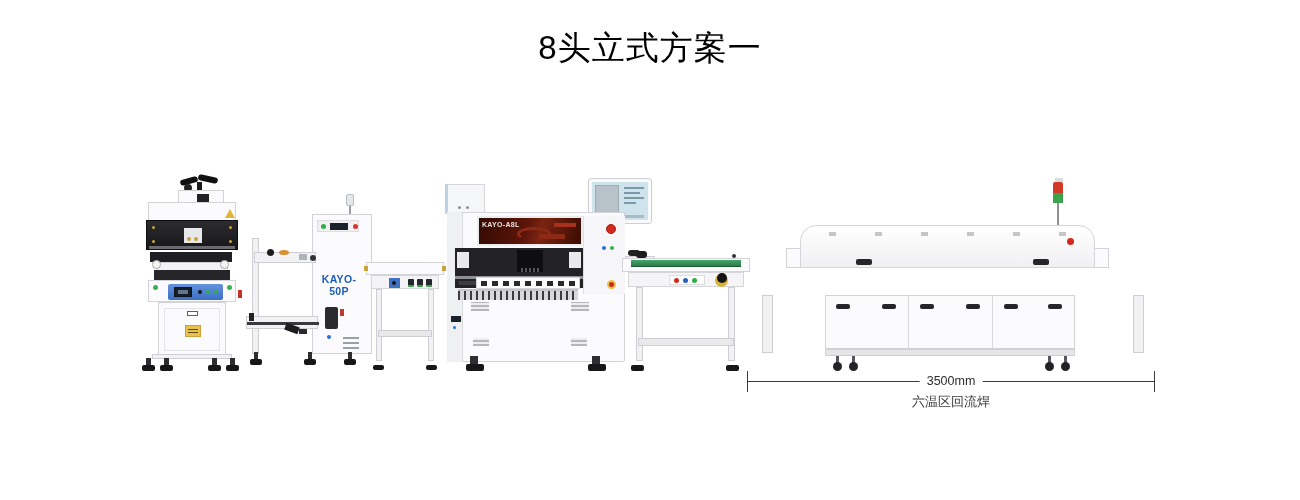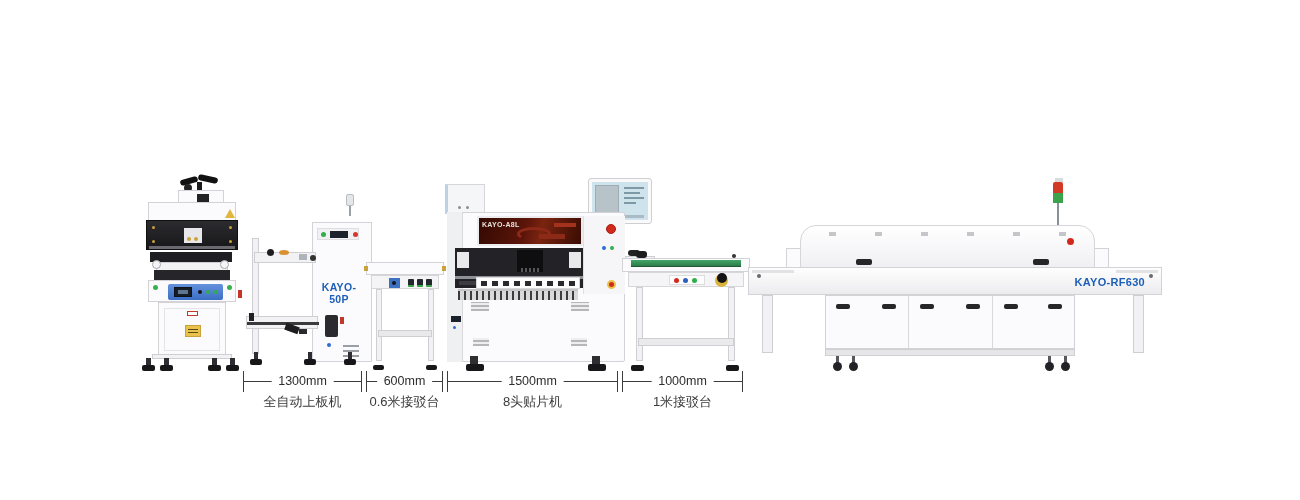--- a/index.html
+++ b/index.html
@@ -26,20 +26,21 @@
   .foot{background:#17171a;border-radius:2px;}
   .stem{background:#2e2e32;}
   .dot{border-radius:50%;}
   .vent{background:repeating-linear-gradient(0deg,#b6b6ba 0 2px,#eeeef0 2px 4px);}
 </style>
 </head>
 <body>
 
 <div id="canvas">
 
+  <div class="t title">8头立式方案一</div>
 
   <div class="t" style="left:140px;top:176px;width:102px;height:196px;">
     <div class="t" style="left:40px;top:2px;width:18px;height:6px;background:#111;border-radius:3px;transform:rotate(-15deg);"></div>
     <div class="t" style="left:58px;top:0;width:20px;height:6px;background:#111;border-radius:3px;transform:rotate(12deg);"></div>
     <div class="t" style="left:57px;top:6px;width:5px;height:28px;background:#1a1a1a;"></div>
     <div class="t dot" style="left:44px;top:8px;width:8px;height:8px;background:#222;"></div>
     <div class="t wp" style="left:38px;top:14px;width:46px;height:16px;">
       <div class="t dk" style="left:18px;top:3px;width:12px;height:10px;"></div>
     </div>
     <div class="t wp" style="left:8px;top:26px;width:88px;height:22px;">
@@ -89,21 +90,21 @@
     <div class="t stem" style="left:90px;top:182px;width:5px;height:8px;"></div>
     <div class="t foot" style="left:2px;top:189px;width:13px;height:6px;"></div>
     <div class="t foot" style="left:20px;top:189px;width:13px;height:6px;"></div>
     <div class="t foot" style="left:68px;top:189px;width:13px;height:6px;"></div>
     <div class="t foot" style="left:86px;top:189px;width:13px;height:6px;"></div>
   </div>
 
   <div class="t" style="left:246px;top:194px;width:126px;height:178px;">
     <div class="t" style="left:103px;top:2px;width:2px;height:20px;background:#9aa0a6;"></div>
     <div class="t" style="left:100px;top:0;width:8px;height:12px;background:#e4e7ea;border:1px solid #b9bec4;border-radius:2px;"></div>
-    <div class="t wp" style="left:66px;top:28px;width:60px;height:140px;border-radius:0;">
+    <div class="t wp" style="left:66px;top:20px;width:60px;height:140px;border-radius:0;">
       <div class="t" style="left:4px;top:5px;width:42px;height:12px;background:#f1f1f4;border:1px solid #dedee2;">
         <div class="t dot" style="left:3px;top:3px;width:5px;height:5px;background:#2fae4a;"></div>
         <div class="t" style="left:12px;top:2px;width:18px;height:7px;background:#1b222b;"></div>
         <div class="t dot" style="left:35px;top:3px;width:5px;height:5px;background:#d8352b;"></div>
       </div>
       <div class="t brand" style="left:0;top:58px;width:52px;text-align:center;font-size:10.5px;letter-spacing:0.3px;">KAYO-50P</div>
       <div class="t" style="left:12px;top:92px;width:13px;height:22px;background:#2b2b2f;border-radius:2px;"></div>
       <div class="t" style="left:27px;top:94px;width:4px;height:7px;background:#c0392b;"></div>
       <div class="t dot" style="left:14px;top:120px;width:4px;height:4px;background:#2b6bd4;"></div>
       <div class="t" style="left:30px;top:122px;width:16px;height:12px;background:repeating-linear-gradient(0deg,#9ba0a6 0 2px,#fbfbfd 2px 5px);"></div>
@@ -234,27 +235,20 @@
     <div class="t" style="left:305px;top:15px;width:10px;height:10px;background:#3aa34b;"></div>
     <div class="t" style="left:309px;top:25px;width:2px;height:24px;background:#8b9096;"></div>
     <div class="t wp" style="left:38px;top:70px;width:16px;height:20px;"></div>
     <div class="t wp" style="left:345px;top:70px;width:16px;height:20px;"></div>
     <div class="t" style="left:52px;top:47px;width:295px;height:43px;background:linear-gradient(#ffffff,#f0f0f3);border:1px solid #d6d6da;border-radius:16px 16px 0 0;">
       <div class="t" style="left:28px;right:28px;top:6px;height:4px;background:repeating-linear-gradient(90deg,#c6c6ca 0 7px,transparent 7px 46px);"></div>
       <div class="t dot" style="left:266px;top:12px;width:7px;height:7px;background:#d3281c;"></div>
       <div class="t" style="left:55px;top:33px;width:16px;height:6px;background:#26262a;border-radius:2px;"></div>
       <div class="t" style="left:232px;top:33px;width:16px;height:6px;background:#26262a;border-radius:2px;"></div>
     </div>
-    <div class="t" style="left:0;top:89px;width:414px;height:28px;background:linear-gradient(#fefefe,#ececef);border:1px solid #d3d3d7;">
-      <div class="t" style="left:3px;top:2px;width:42px;height:3px;background:#e2e2e5;"></div>
-      <div class="t" style="right:3px;top:2px;width:42px;height:3px;background:#e2e2e5;"></div>
-      <div class="t dot" style="left:8px;top:6px;width:4px;height:4px;background:#6a6a6e;"></div>
-      <div class="t dot" style="right:8px;top:6px;width:4px;height:4px;background:#6a6a6e;"></div>
-      <div class="t brand" style="right:16px;top:8px;font-size:11px;letter-spacing:0.3px;">KAYO-RF630</div>
-    </div>
     <div class="t lp" style="left:14px;top:117px;width:11px;height:58px;"></div>
     <div class="t lp" style="left:385px;top:117px;width:11px;height:58px;"></div>
     <div class="t wp" style="left:77px;top:117px;width:250px;height:54px;">
       <div class="t" style="left:0;top:0;width:83px;height:54px;border-right:1px solid #d8d8db;">
         <div class="t" style="left:10px;top:8px;width:14px;height:5px;background:#26262a;border-radius:2px;"></div>
         <div class="t" style="left:56px;top:8px;width:14px;height:5px;background:#26262a;border-radius:2px;"></div>
       </div>
       <div class="t" style="left:84px;top:0;width:83px;height:54px;border-right:1px solid #d8d8db;">
         <div class="t" style="left:10px;top:8px;width:14px;height:5px;background:#26262a;border-radius:2px;"></div>
         <div class="t" style="left:56px;top:8px;width:14px;height:5px;background:#26262a;border-radius:2px;"></div>
@@ -268,43 +262,22 @@
     <div class="t" style="left:88px;top:178px;width:3px;height:7px;background:#55585c;"></div>
     <div class="t" style="left:104px;top:178px;width:3px;height:7px;background:#55585c;"></div>
     <div class="t" style="left:300px;top:178px;width:3px;height:7px;background:#55585c;"></div>
     <div class="t" style="left:316px;top:178px;width:3px;height:7px;background:#55585c;"></div>
     <div class="t dot" style="left:85px;top:184px;width:9px;height:9px;background:#232327;"></div>
     <div class="t dot" style="left:101px;top:184px;width:9px;height:9px;background:#232327;"></div>
     <div class="t dot" style="left:297px;top:184px;width:9px;height:9px;background:#232327;"></div>
     <div class="t dot" style="left:313px;top:184px;width:9px;height:9px;background:#232327;"></div>
   </div>
 
-  <div class="t dim-seg" style="left:243px;width:119px;">
+  <div class="t dim-seg" style="left:747px;width:408px;">
     <div class="dim-line"></div>
     <div class="tickL"></div>
     <div class="tickR"></div>
-    <div class="dim-val">1300mm</div>
-    <div class="dim-lab">全自动上板机</div>
-  </div>
-  <div class="t dim-seg" style="left:366px;width:77px;">
-    <div class="dim-line"></div>
-    <div class="tickL"></div>
-    <div class="tickR"></div>
-    <div class="dim-val">600mm</div>
-    <div class="dim-lab">0.6米接驳台</div>
-  </div>
-  <div class="t dim-seg" style="left:447px;width:171px;">
-    <div class="dim-line"></div>
-    <div class="tickL"></div>
-    <div class="tickR"></div>
-    <div class="dim-val">1500mm</div>
-    <div class="dim-lab">8头贴片机</div>
-  </div>
-  <div class="t dim-seg" style="left:622px;width:121px;">
-    <div class="dim-line"></div>
-    <div class="tickL"></div>
-    <div class="tickR"></div>
-    <div class="dim-val">1000mm</div>
-    <div class="dim-lab">1米接驳台</div>
+    <div class="dim-val">3500mm</div>
+    <div class="dim-lab">六温区回流焊</div>
   </div>
 
 
 </div>
 
 </body></html>

